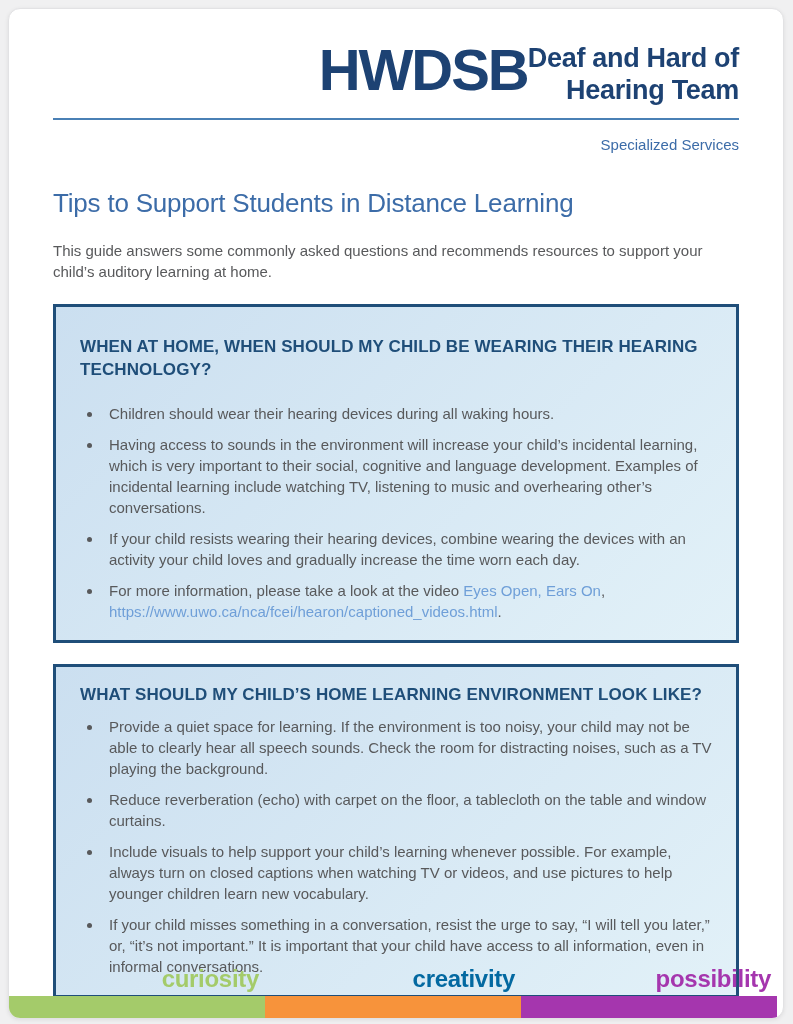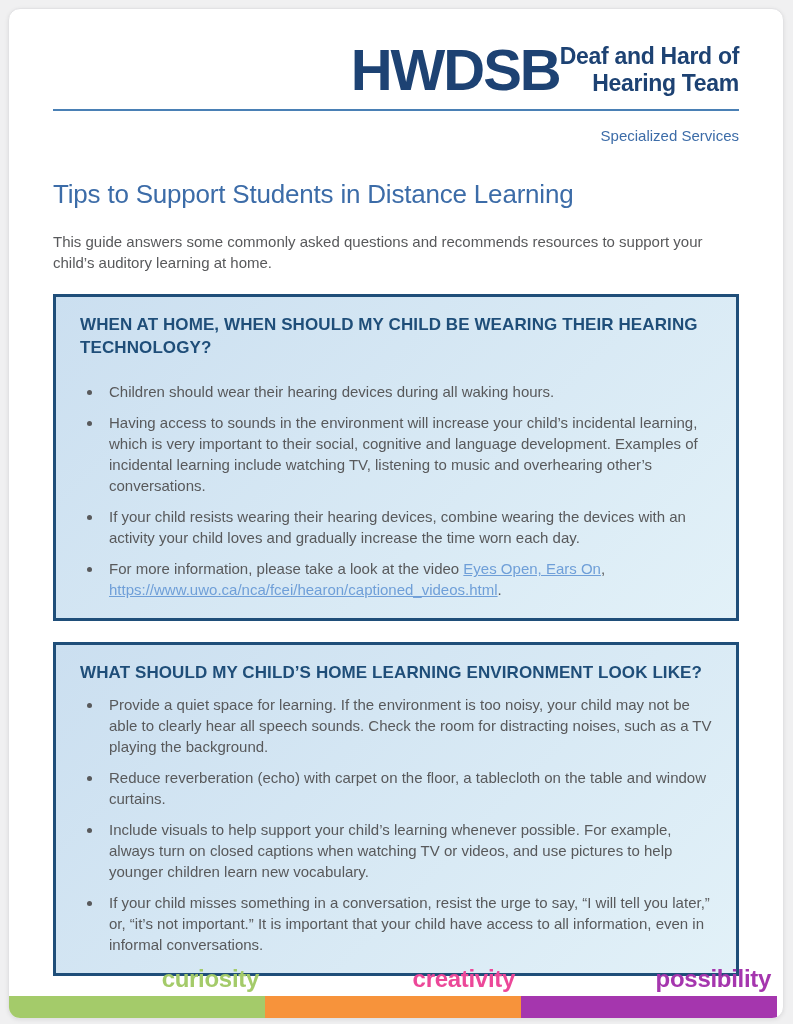--- a/index.html
+++ b/index.html
@@ -39,21 +39,21 @@
   .logo{
     color:var(--navy);
     font-size:58px;
     font-weight:700;
     letter-spacing:-2px;
     line-height:.92;
   }
   .team-name{
     text-align:right;
     color:var(--navy);
-    font-size:23px;
+    font-size:27px;
     font-weight:700;
     line-height:1.17;
     letter-spacing:-.3px;
   }
   .header-rule{
     border:none;
     border-top:2px solid var(--rule);
     margin-top:12px;
   }
   .specialized{
@@ -93,37 +93,36 @@
     background:linear-gradient(135deg,var(--boxTop) 0%,var(--boxBottom) 100%);
     padding:17px 24px 16px 24px;
   }
   .qa-box h2{
     color:var(--boxBorder);
     font-size:17px;
     font-weight:700;
     line-height:1.35;
     letter-spacing:.1px;
   }
-  .qa-box.first h2{margin-bottom:21px;margin-top:0;}
+  .qa-box.first h2{margin-bottom:21px;margin-top:12px;}
   .qa-box.second h2{margin-bottom:9px;}
   .qa-box ul{
     list-style:disc outside;
     padding-left:23px;
     color:var(--text);
   }
   .qa-box li{
     font-size:15px;
     line-height:1.4;
     margin-bottom:10px;
     padding-left:6px;
   }
   .qa-box li:last-child{margin-bottom:2px;}
   a.link{
     color:var(--link);
-    text-decoration:underline;
     cursor:pointer;
   }
   
   .footer{
     position:absolute;
     left:0;right:6px;bottom:0;
     display:flex;
   }
   .footer-cell{flex:1 1 33.333%;display:flex;flex-direction:column;}
   .footer-word{
@@ -176,21 +175,21 @@
       <li><span>If your child misses something in a conversation, resist the urge to say, “I will tell you later,” or, “it’s not important.” It is important that your child have access to all information, even in informal conversations.</span></li>
     </ul>
   </section>
 
   <div class="footer">
     <div class="footer-cell">
       <div class="footer-word" style="color: rgb(164, 203, 106);">curiosity</div>
       <div class="footer-bar" style="background-color: rgb(164, 203, 106);"></div>
     </div>
     <div class="footer-cell">
-      <div class="footer-word" style="color: #ec4899;">creativity</div>
+      <div class="footer-word" style="color: #0369a1;">creativity</div>
       <div class="footer-bar" style="background-color: rgb(247, 147, 59);"></div>
     </div>
     <div class="footer-cell">
       <div class="footer-word" style="color: rgb(165, 54, 174);">possibility</div>
       <div class="footer-bar" style="background-color: rgb(165, 54, 174);"></div>
     </div>
   </div>
 
 </div>
 

